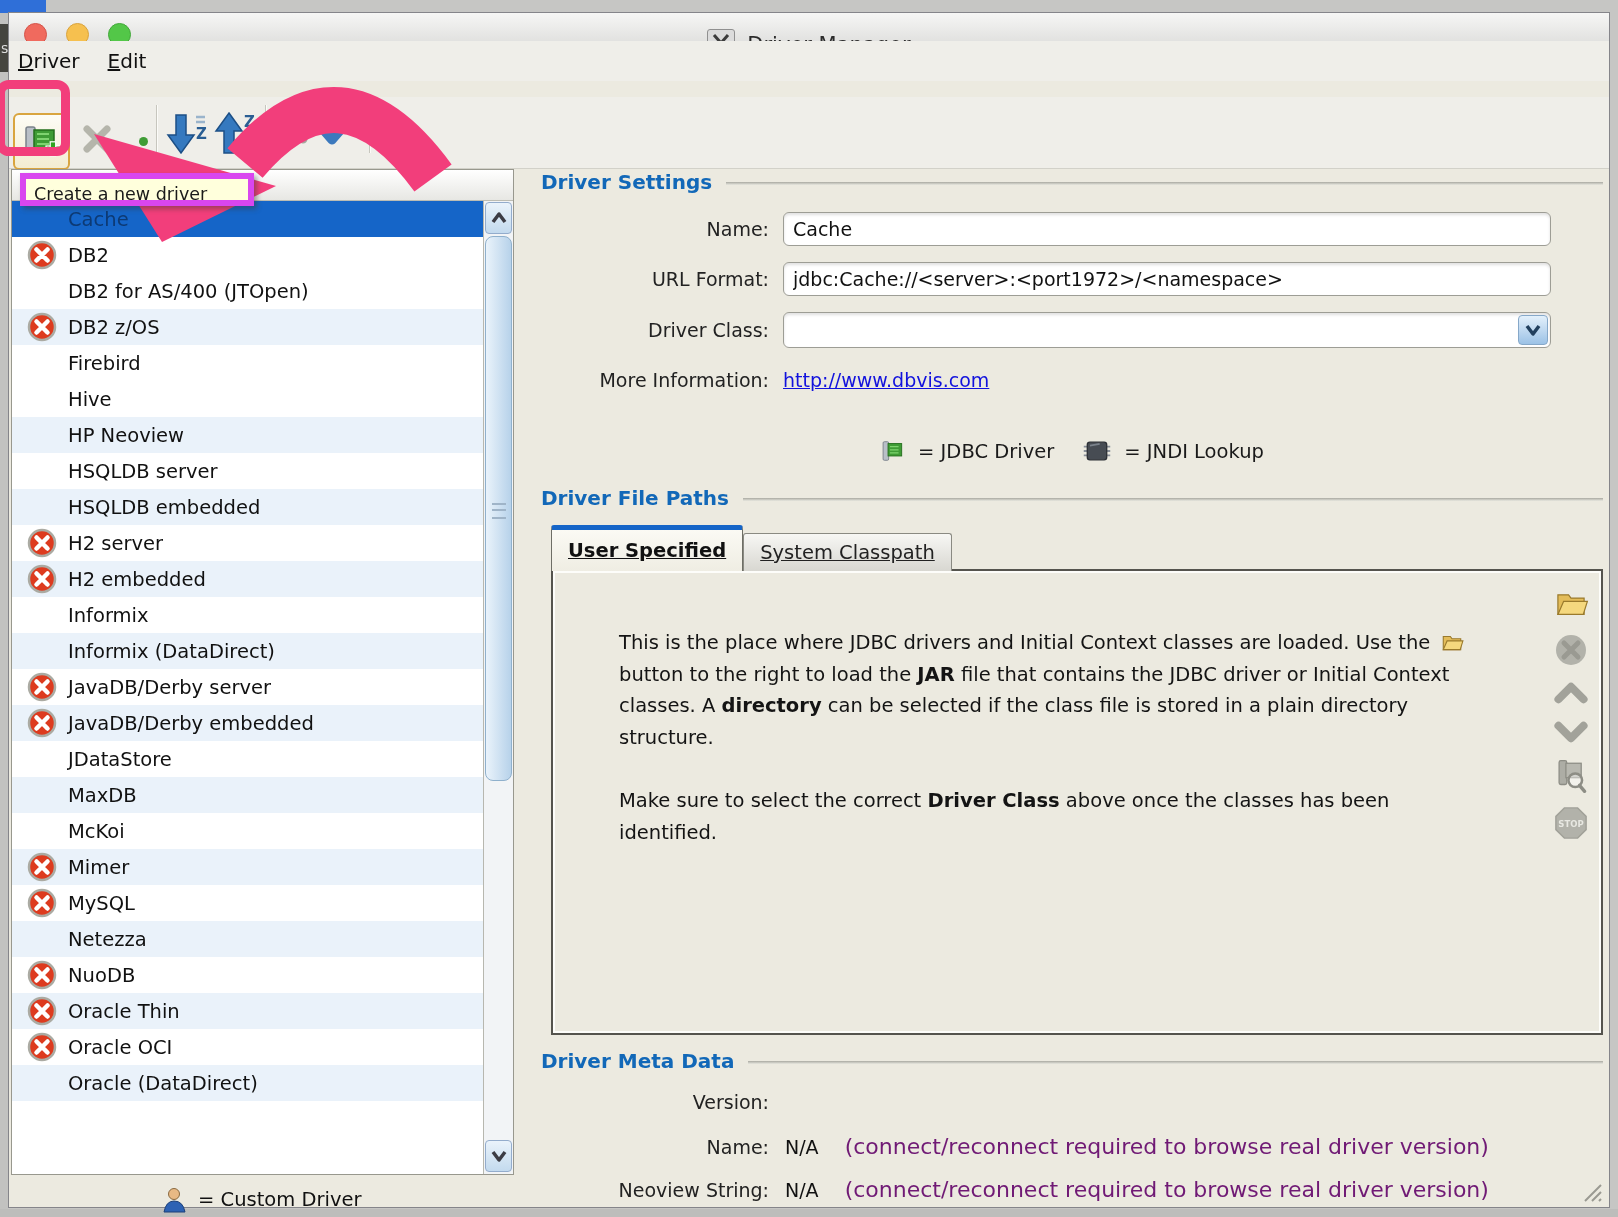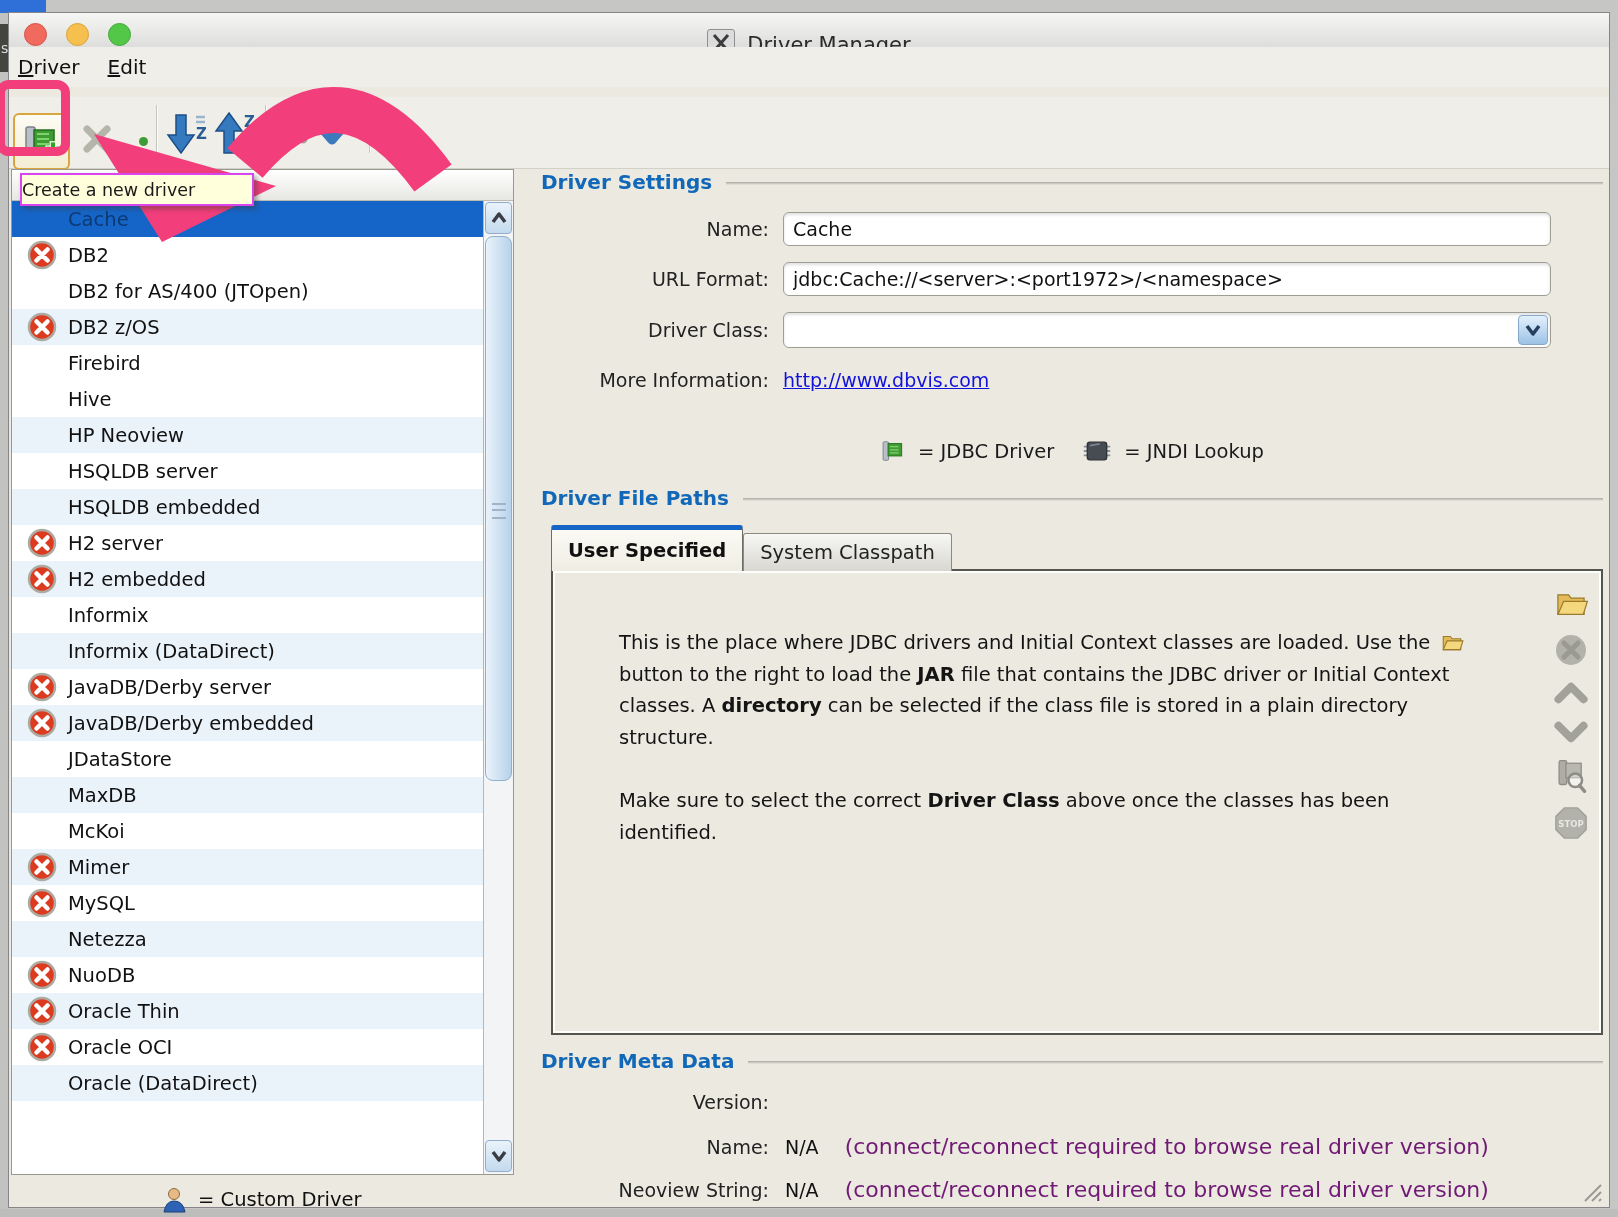--- a/index.html
+++ b/index.html
@@ -19,37 +19,37 @@
   .lights{position:absolute;left:15px;top:10px;display:flex;gap:19px;}
   .light{width:23px;height:23px;border-radius:50%;box-sizing:border-box;}
   .light.red{background:#f06a5e;border:1px solid #d5544a;}
   .light.yellow{background:#f6c04f;border:1px solid #d9a33e;}
   .light.green{background:#53c748;border:1px solid #43a83a;}
   .titlecenter{position:absolute;left:0;top:0;width:100%;height:44px;display:flex;
                align-items:flex-end;justify-content:center;gap:12px;}
   .appicon{width:26px;height:26px;background:#dcdcdc;border:1px solid #909090;border-radius:3px;
            display:flex;align-items:center;justify-content:center;}
   .title-text{font-size:21px;color:#2b2b2b;}
-  .menubar{position:absolute;left:0;top:34px;width:100%;height:40px;background:#efeee9;display:flex;
+  .menubar{position:absolute;left:0;top:28px;width:100%;height:40px;background:#efeee9;display:flex;
            align-items:center;gap:28px;padding-left:9px;box-sizing:border-box;}
   .menu-item{font-size:20px;color:#101010;}
   .menu-item::first-letter{text-decoration:underline;}
   .toolbar{position:absolute;left:0;top:84px;width:100%;height:71px;background:#efeee9;
            border-bottom:1px solid #d2d1c9;}
   .tbtn{position:absolute;display:flex;align-items:center;justify-content:center;}
   .create-btn{left:4px;top:16px;width:57px;height:57px;background:linear-gradient(#fdfcf5,#f3edd2);
               border:2px solid #d9a53f;border-radius:6px;box-sizing:border-box;}
   .tsep{position:absolute;top:8px;width:1px;height:48px;background:#c7c6be;border-right:1px solid #fbfbf8;}
   
   .hlbox{position:absolute;left:-4px;top:80px;width:74px;height:76px;border:9px solid #f23e7b;
          border-radius:13px;z-index:41;box-sizing:border-box;}
   .annosvg{position:absolute;left:0;top:28px;width:470px;height:240px;z-index:40;pointer-events:none;}
   .tooltip{position:absolute;left:20px;top:173px;width:234px;height:33px;background:#ffffdc;
-           border:2px solid #d946ef;box-shadow:3px 3px 5px rgba(60,60,50,.45);z-index:50;
-           font-size:17.5px;color:#1a1a1a;line-height:31px;box-sizing:border-box;}
+           border:6px solid #d946ef;box-shadow:3px 3px 5px rgba(60,60,50,.45);z-index:50;
+           font-size:17.5px;color:#1a1a1a;line-height:31px;padding-left:8px;box-sizing:border-box;}
   
   .listpanel{position:absolute;left:2px;top:156px;width:503px;height:1006px;background:#fff;
              border:1px solid #98988e;box-sizing:border-box;}
   .listheader{position:absolute;left:0;top:0;width:100%;height:31px;
               background:linear-gradient(#ffffff,#e7e7e3);border-bottom:1px solid #bcbcb4;
               font-size:19px;font-weight:bold;color:#4b4b4b;line-height:30px;
               padding-left:58px;box-sizing:border-box;}
   .rows{position:absolute;left:0;top:31px;width:472px;height:972px;overflow:hidden;}
   .lrow{display:flex;align-items:center;height:36px;font-size:19.5px;color:#111;}
   .lrow.even{background:#eaf2fa;} .lrow.odd{background:#ffffff;}
@@ -84,21 +84,21 @@
          box-sizing:border-box;}
   .combo-btn{position:absolute;right:2px;top:2px;width:30px;height:30px;border-radius:4px;
              background:linear-gradient(#e3f0fb,#9cc2e6);border:1px solid #86a8c9;
              display:flex;align-items:center;justify-content:center;color:#22405e;font-size:15px;
              box-sizing:border-box;}
   .link{font-size:19px;color:#1212dd;text-decoration:underline;margin-left:14px;}
   .iconlegend{position:absolute;left:532px;top:424px;width:1062px;display:flex;align-items:center;
               justify-content:center;gap:12px;font-size:19.5px;color:#1a1a1a;}
   
   .tabs{position:absolute;left:542px;top:510px;display:flex;align-items:flex-end;height:48px;z-index:2;}
-  .tab{box-sizing:border-box;padding:0 16px;font-size:19.5px;display:flex;align-items:center;}
+  .tab{box-sizing:border-box;padding:0 16px;font-size:19.5px;display:flex;align-items:center;text-decoration:underline;}
   .tab.active{height:46px;background:linear-gradient(#fbfaf4,#efede3);border:1px solid #6e6e66;
               border-bottom:none;border-top:5px solid #1565c8;border-radius:3px 3px 0 0;
               font-weight:bold;color:#111;}
   .tab.inactive{height:38px;background:linear-gradient(#f7f7f4,#d8d7d1);border:1px solid #8a8a82;
                 border-bottom:none;border-radius:3px 3px 0 0;color:#222;}
   .tabpanel{position:absolute;left:542px;top:556px;width:1052px;height:466px;background:#eceae0;
             border:2px solid #55544e;box-shadow:inset 0 0 0 2px #fdfdfa;box-sizing:border-box;z-index:1;}
   .tabtext{position:absolute;left:66px;top:56px;width:860px;font-size:19.5px;line-height:31.5px;
            color:#141414;}
   .tabtext .para{margin:0 0 32px 0;}

